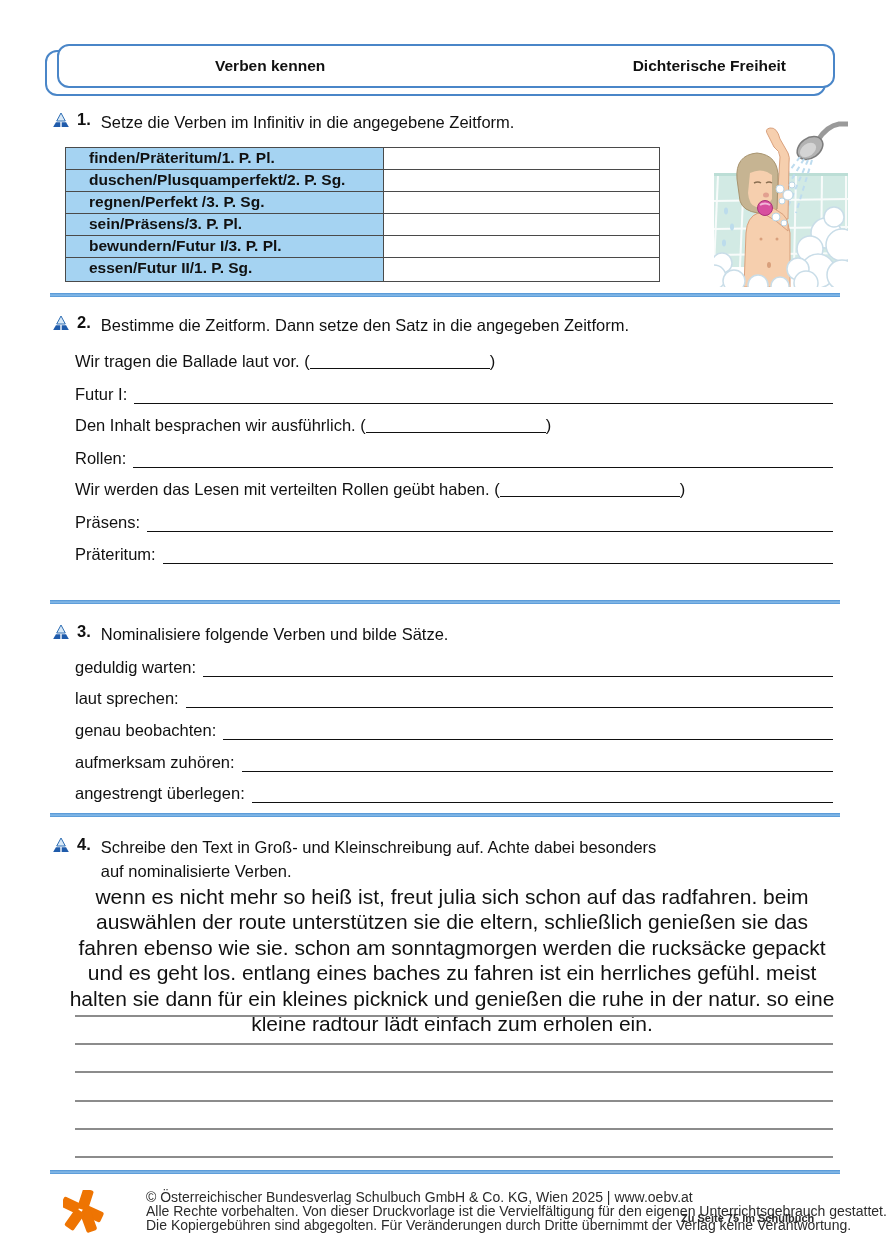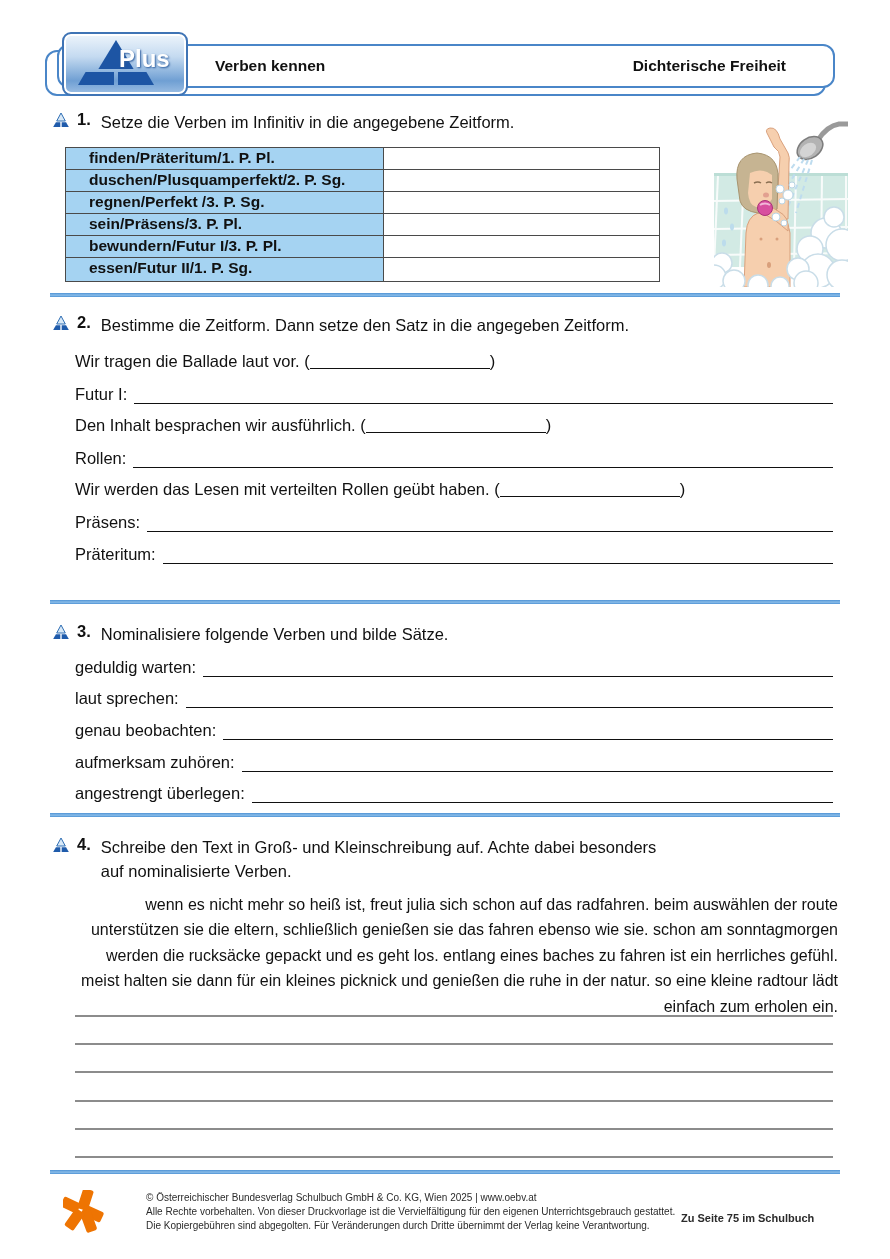--- a/index.html
+++ b/index.html
@@ -51,47 +51,39 @@
                border-bottom:1.3px solid #111;vertical-align:-2px;}
   .fill-row{height:32px;display:flex;align-items:flex-end;font-size:16.5px;}
   .fill-row .lbl{line-height:30px;white-space:nowrap;}
   .fill-row .filler{flex:1;border-bottom:1.3px solid #111;height:20px;
                     margin-left:7px;margin-bottom:5px;}
   .t3-block{position:absolute;left:75px;right:57px;top:650px;}
   .t3-block .fill-row{height:31.7px;}
 
   
   .t4-text{position:absolute;left:66px;top:884px;width:772px;
-           font-size:16px;line-height:25.4px;text-align:right;margin-top:8px;}
+           font-size:21px;line-height:25.4px;text-align:center;}
   .wlines{position:absolute;left:75px;top:1015px;width:758px;}
   .wline{height:26.2px;border-top:2px solid #8c8c8c;}
 
   
   .footer-logo{position:absolute;left:63px;top:1190px;}
-  .footer-text{position:absolute;left:146px;top:1191px;font-size:10px;
+  .footer-text{position:absolute;left:146px;top:1191px;font-size:14px;
                line-height:13.8px;color:#2b2b2b;}
   .page-ref{position:absolute;left:681px;top:1212px;font-size:11px;font-weight:bold;color:#2b2b2b;}
 </style>
 </head>
 <body>
 
 <div class="page">
 
   <div class="hdr-back"></div>
   <div class="hdr-main">
     <span class="hdr-title">Verben kennen</span>
     <span class="hdr-title">Dichterische Freiheit</span>
-  </div>
-  <div class="badge">
-    <svg width="92" height="56" viewBox="0 0 92 56">
-      <polygon points="46,4 28.4,33 63.6,33" fill="#1d55a4"></polygon>
-      <polygon points="15.6,36 44,36 44,49 8,49" fill="#1d55a4"></polygon>
-      <polygon points="48,36 76.4,36 84,49 48,49" fill="#1d55a4"></polygon>
-    </svg>
-    <span class="badge-word">Plus</span>
   </div>
 
   <div class="task-head" style="top:110px;">
     <svg class="tri" width="18" height="16" viewBox="0 0 18 16">
       <polygon points="9,1 4.7,9 13.3,9" fill="#d9e9f7" stroke="#2f6eb4" stroke-width="1"></polygon>
       <polygon points="3.9,10.3 8.3,10.3 8.3,15 1.2,15" fill="#1f5bab"></polygon>
       <polygon points="9.7,10.3 14.1,10.3 16.8,15 9.7,15" fill="#1f5bab"></polygon>
     </svg>
     <span class="task-num">1.</span>
     <span class="task-instr">Setze die Verben im Infinitiv in die angegebene Zeitform.</span>

